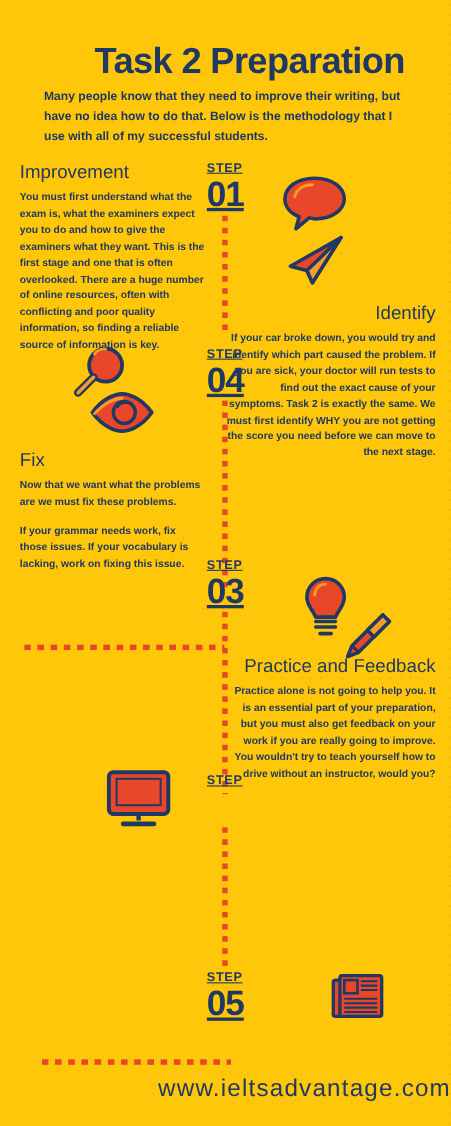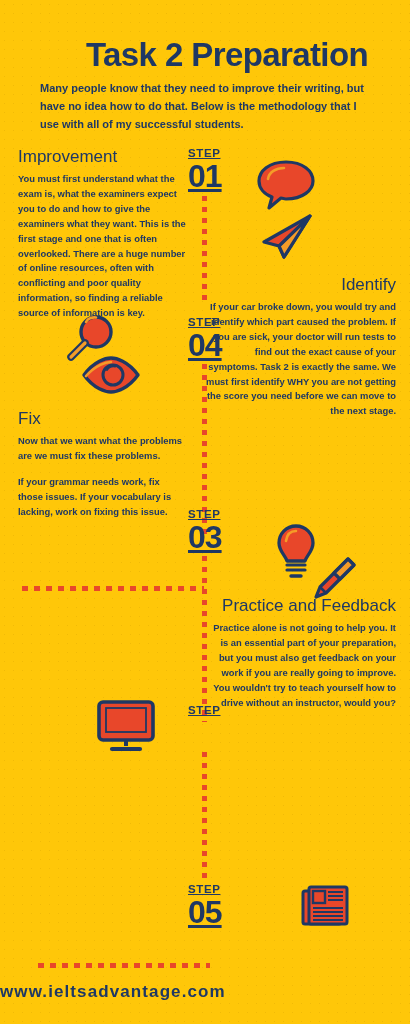--- a/index.html
+++ b/index.html
@@ -101,23 +101,23 @@
   .blk p + p { margin-top: 11px; }
   .left  { left: 18px;  width: 168px; text-align: left; }
   .right { right: 14px; width: 190px; text-align: right; }
   .right h2 { text-align: right; }
 
   
   .icon { position: absolute; }
   .footer {
     position: absolute;
     left: 0; right: 0; bottom: 22px;
-    text-align: left;
-    font-size: 17px;
-    font-weight: bold;
+    text-align: right;
+    font-size: 22px;
+    font-weight: normal;
     letter-spacing: 1.1px;
     color: #1F3864;
   }
 </style>
 </head>
 <body>
 
 <div class="page">
 
   <div class="title">Task 2 Preparation</div>

